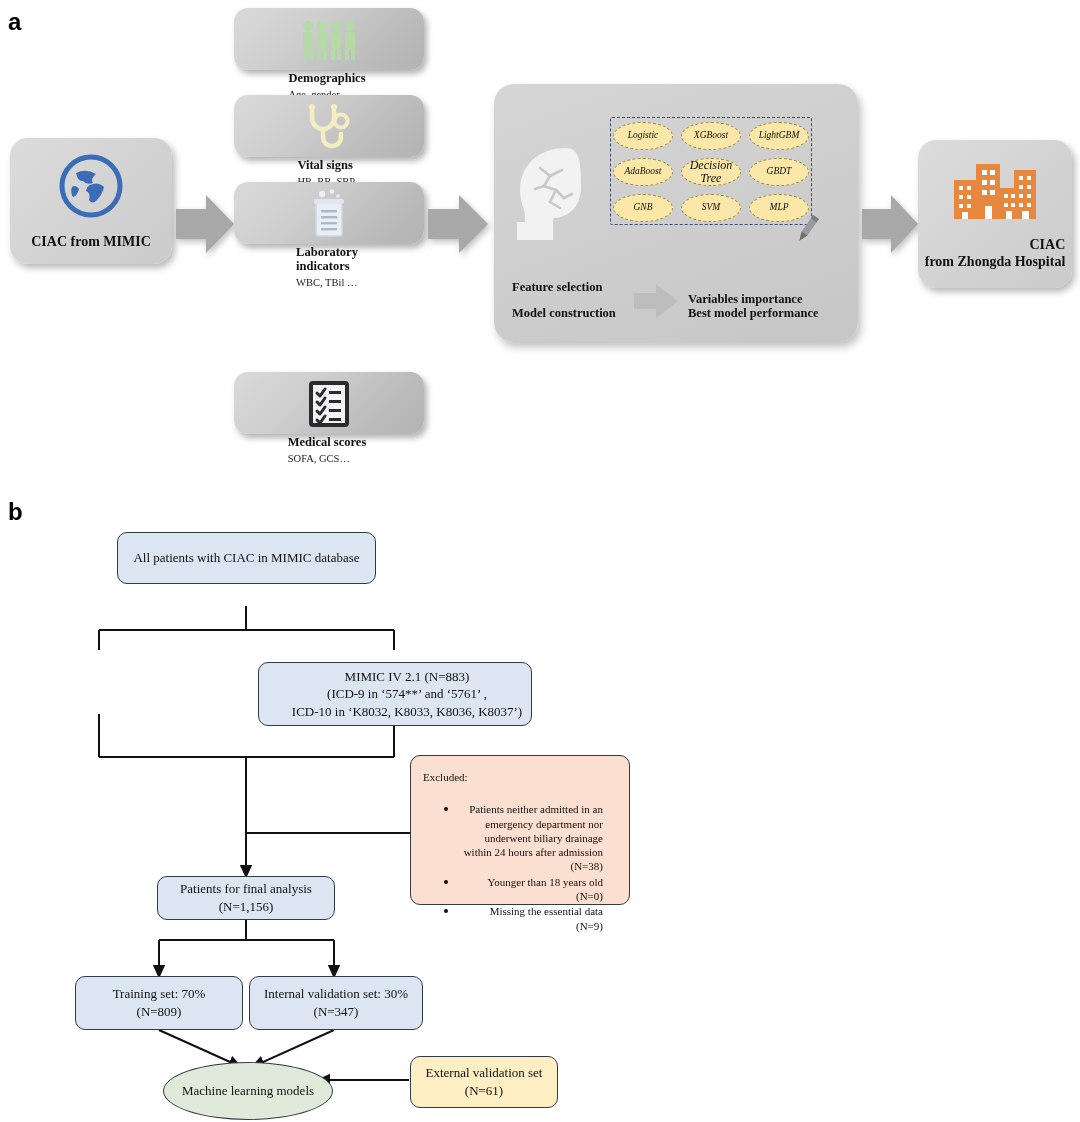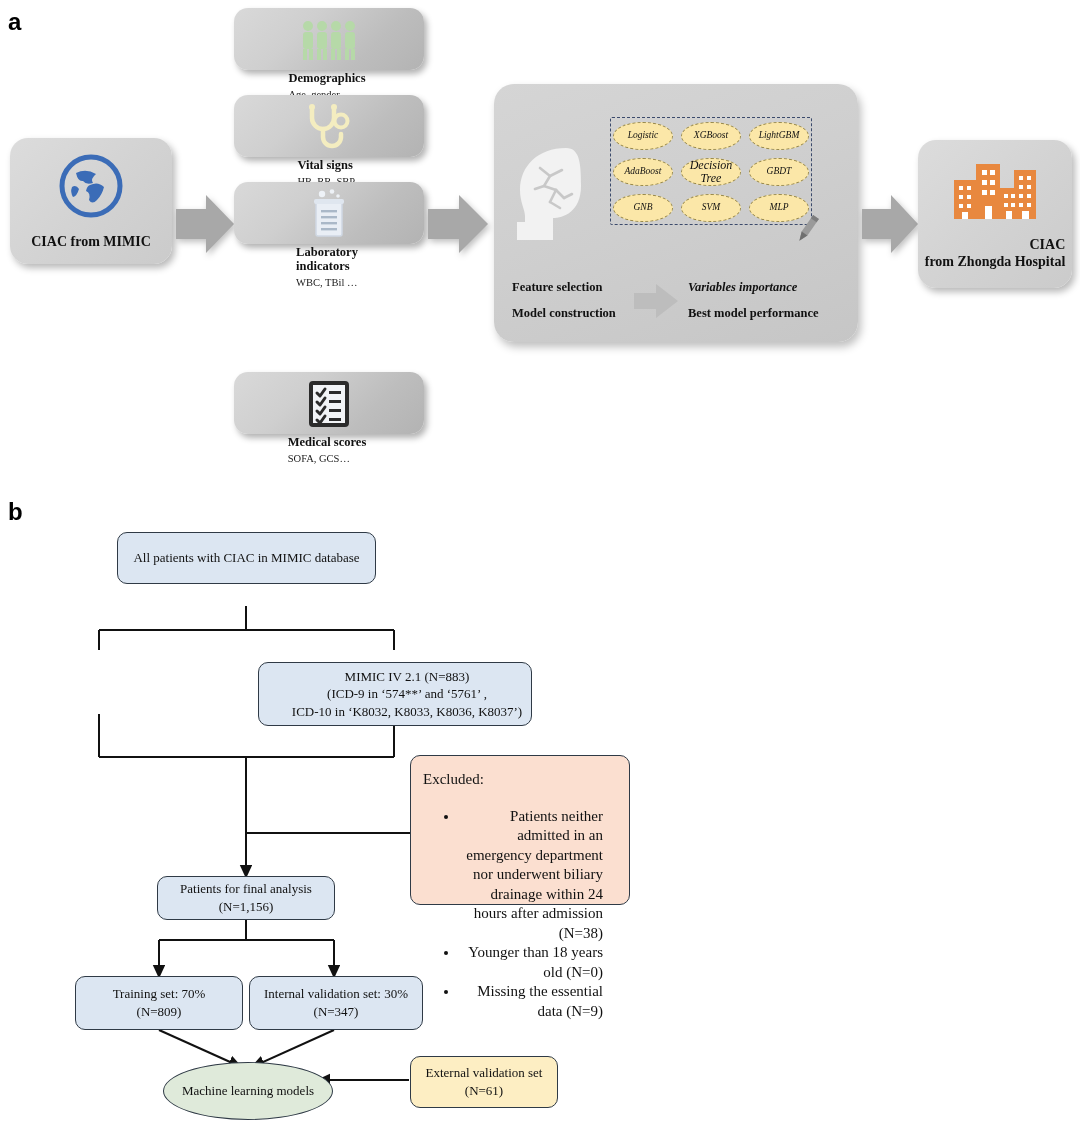--- a/index.html
+++ b/index.html
@@ -69,21 +69,21 @@
   .fc-blue{background:#dce6f2;}
   .fc-peach{background:#fbdfd0;}
   .fc-yellow{background:#fdeec3;}
   .fc-ellipse{
     position:absolute;border:1.2px solid #2f3a46;border-radius:50%;
     background:#dfeada;display:flex;align-items:center;justify-content:center;
     font-family:"Liberation Serif",serif;font-size:13px;color:#111;
   }
   #excluded-box{
     align-items:flex-start;justify-content:flex-start;text-align:left;
-    padding:14px 10px 10px 12px;font-size:15px;line-height:1.30;
+    padding:14px 10px 10px 12px;font-size:11px;line-height:1.30;
   }
   #excluded-box .exc-head{margin-bottom:1px;}
   #excluded-box ul{margin:16px;padding-left:20px;list-style:disc;text-align:right;}
   #excluded-box li{margin:0 0 0 0;padding-left:2px;}
   #excluded-box li::marker{font-size:13px;}
   #fc-svg{position:absolute;left:0;top:0;width:1080px;height:652px;pointer-events:none;}
 </style>
 </head>
 <body>
 
@@ -252,21 +252,21 @@
         <g transform="rotate(35 17 17)">
           <polygon points="14,2 21,2 21,22 17.5,31 14,22" fill="#9a9a9a"></polygon>
           <polygon points="14,22 21,22 17.5,31" fill="#6f6f6f"></polygon>
           <rect x="14" y="2" width="7" height="4" fill="#7d7d7d"></rect>
         </g>
       </svg>
     </span>
 
     <div class="sel-line" style="left:18px;top:196px;">Feature selection</div>
     <div class="sel-line" style="left:18px;top:222px;">Model construction</div>
-    <div class="sel-line" style="left:194px;top:196px;font-style:italic;">Variables importance</div>
+    <div class="sel-line" style="left:194px;top:208px;">Variables importance</div>
     <div class="sel-line" style="left:194px;top:222px;">Best model performance</div>
 
     <span style="position:absolute;left:140px;top:198px;">
       <svg width="46" height="38" viewBox="0 0 46 38">
           <polygon points="0,11 22,11 22,2 44,19 22,36 22,27 0,27" fill="#bdbdbd"></polygon>
         </svg>
     </span>
   </div>
 
   <div class="block-arrow" style="left:862px;top:193px;">

